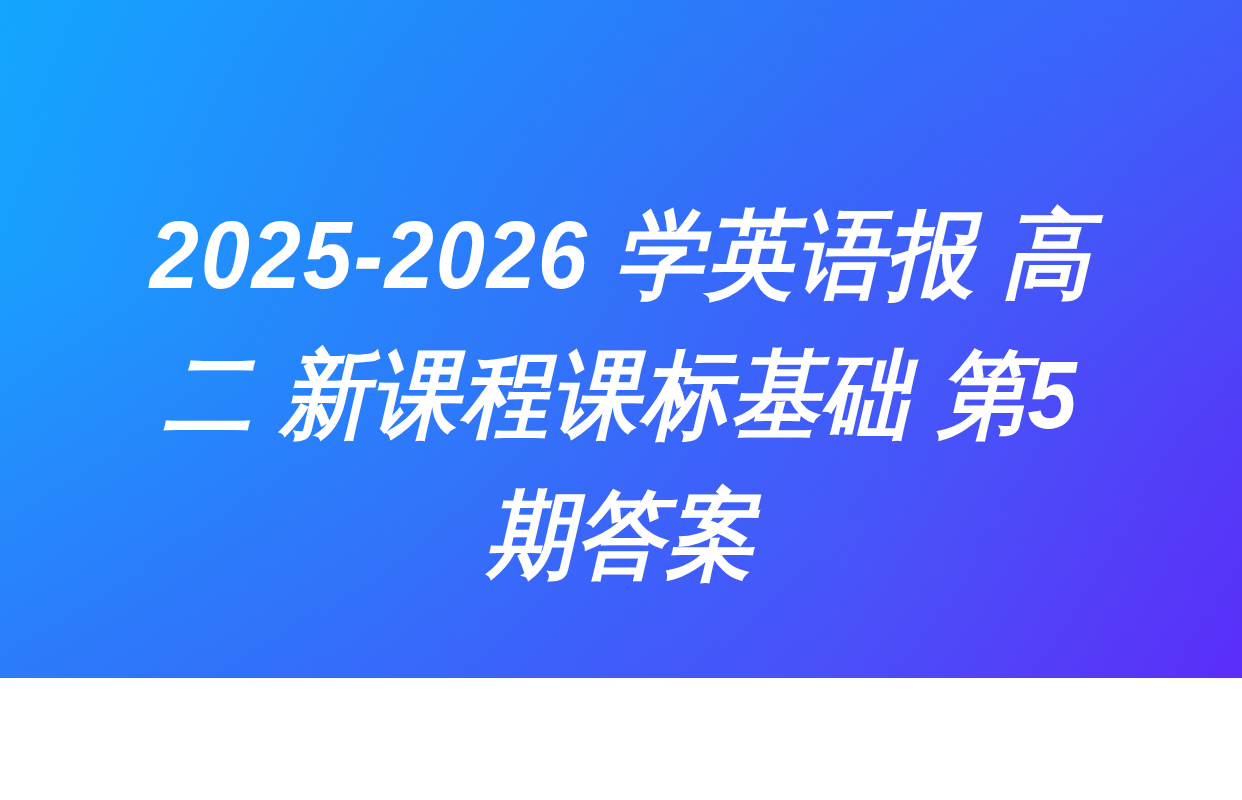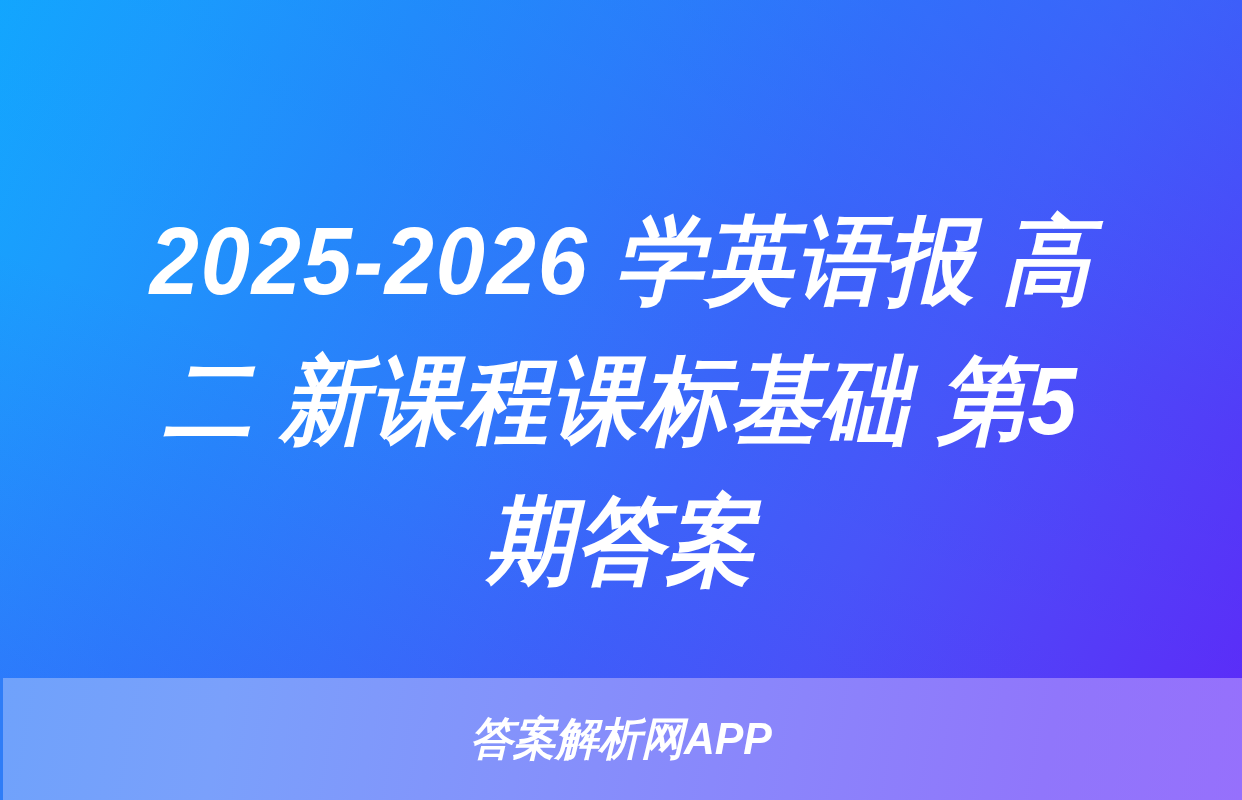--- a/index.html
+++ b/index.html
@@ -51,21 +51,21 @@
         rgba(0,140,255,0.05) 38%,
         rgba(70,30,250,0.00) 62%,
         rgba(90,35,250,0.20) 100%);
     pointer-events: none;
   }
 
   .title-block {
     position: absolute;
     left: 0;
     right: 0;
-    top: 192px;
+    top: 186px;
     text-align: center;
     padding: 0 26px;
     box-sizing: border-box;
     z-index: 2;
   }
 
   .title-line {
     display: block;
     color: #ffffff;
     font-family: "Liberation Sans", "DejaVu Sans", sans-serif;
@@ -134,18 +134,14 @@
   <div class="stage">
 
     <div class="title-block">
       <span class="title-line">2025-2026 学英语报 高</span>
       <span class="title-line">二 新课程课标基础 第5</span>
       <span class="title-line">期答案</span>
     </div>
 
   </div>
 
-  <div class="footer">
-    <div class="footer-edge"></div>
-    <div class="footer-label">答案解析网APP</div>
-  </div>
 
 </div>
 
 </body></html>

